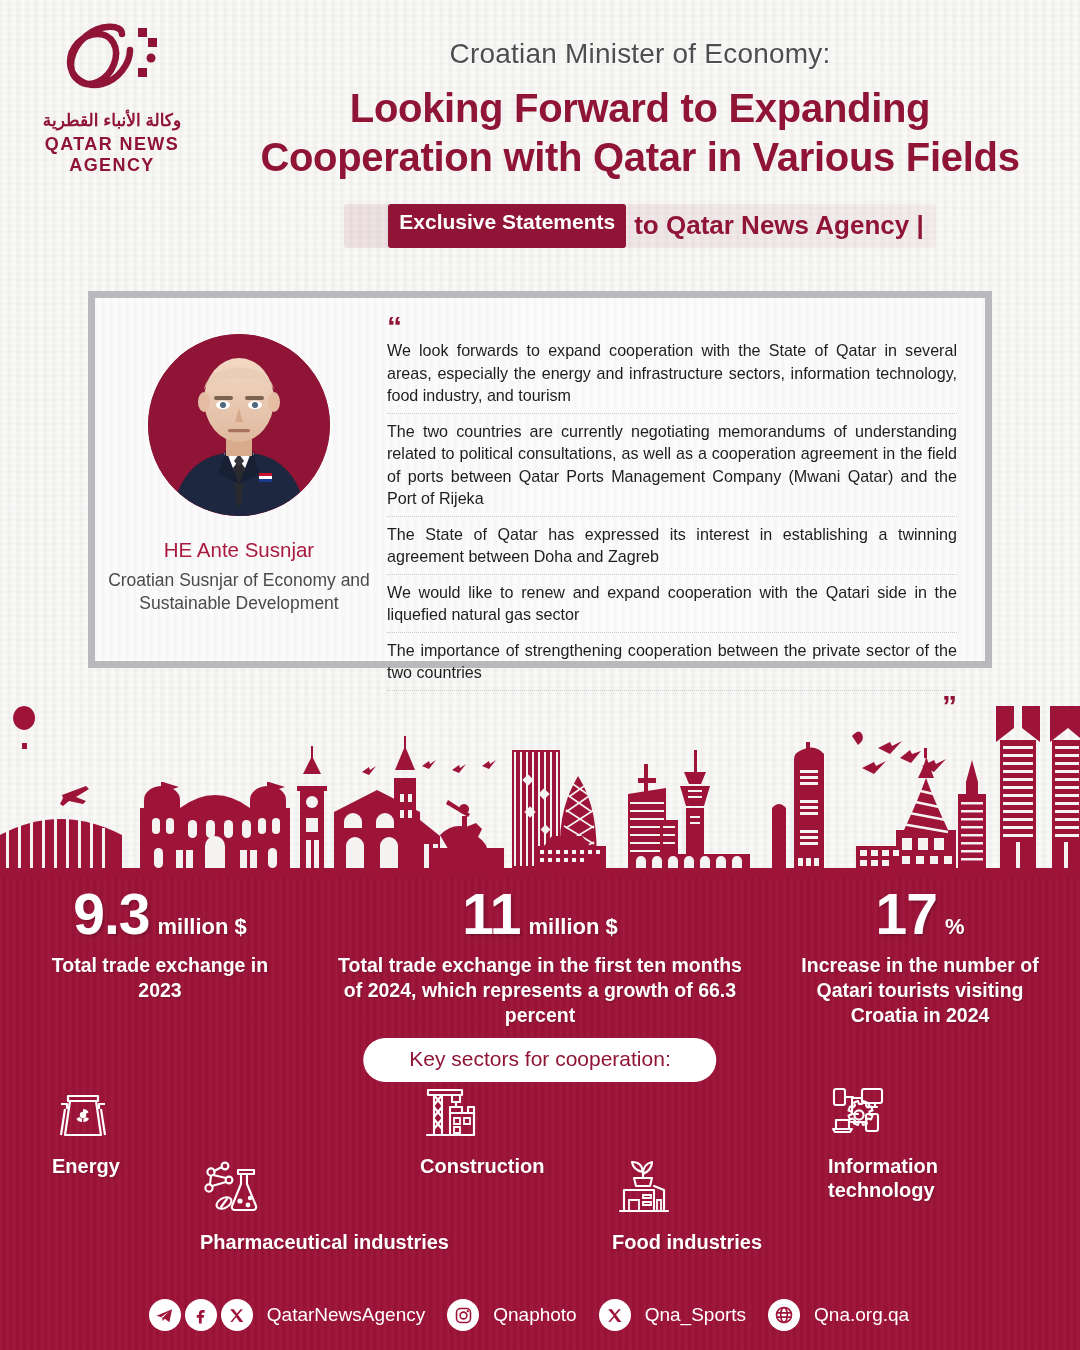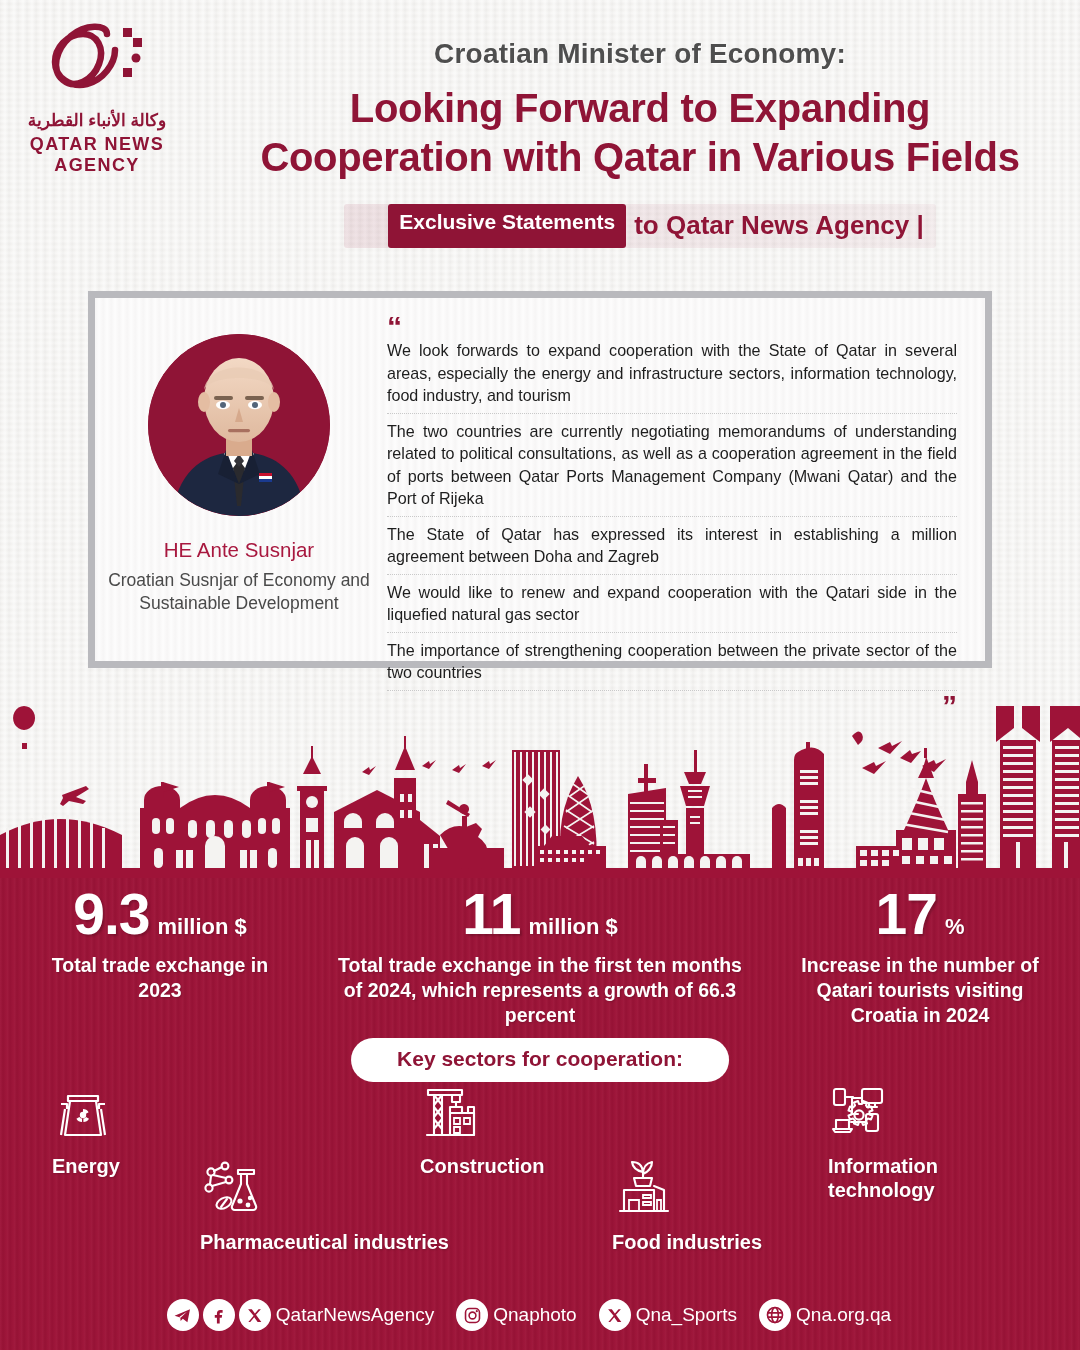--- a/index.html
+++ b/index.html
@@ -17,34 +17,34 @@
     position:absolute; left:0; top:0; width:1080px; height:880px;
     background:
       repeating-linear-gradient(90deg,
         rgba(0,0,0,0.022) 0px, rgba(0,0,0,0.0) 2px, rgba(255,255,255,0.5) 5px, rgba(0,0,0,0.018) 9px),
       repeating-linear-gradient(0deg,
         rgba(0,0,0,0.012) 0px, rgba(255,255,255,0.35) 3px, rgba(0,0,0,0.01) 6px),
       #f4f3f1;
   }
 
   
-  .logo-wrap { position:absolute; left:17px; top:22px; width:160px; height:145px; }
+  .logo-wrap { position:absolute; left:32px; top:22px; width:160px; height:145px; }
   .logo-mark { display:block; margin:0 auto; }
   .logo-ar {
     text-align:center; color:#8f1436; font-size:17px; font-weight:bold;
     margin-top:2px; letter-spacing:0px; direction:rtl;
   }
   .logo-en {
     text-align:center; color:#8f1436; font-size:18px; font-weight:bold;
     letter-spacing:1.4px; margin-top:3px;
   }
 
   .head { position:absolute; left:210px; top:38px; width:860px; text-align:center; }
   .kicker {
-    color:#4e4e4e; font-size:28px; font-weight:bold; letter-spacing:.2px;
+    color:#4e4e4e; font-size:28px; font-weight:normal; letter-spacing:.2px;
     text-shadow:1px 1px 0 rgba(255,255,255,.8);
   }
   .title {
     color:#8f1436; font-size:40px; font-weight:bold; line-height:1.22;
     margin-top:14px; letter-spacing:-.3px;
   }
   .ribbon-row { margin-top:22px; display:flex; justify-content:center; }
   .ribbon {
     display:inline-flex; align-items:stretch;
     background:linear-gradient(90deg, rgba(143,20,54,.10), rgba(143,20,54,.05));
@@ -122,21 +122,21 @@
   }
   .stat-desc {
     color:#ffffff; font-size:19.5px; font-weight:bold; line-height:1.27; margin-top:10px;
     text-shadow:1px 1px 2px rgba(0,0,0,.18);
   }
   .stat.s1 .stat-desc { padding:0 34px; }
   .stat.s3 .stat-desc { padding:0 12px; }
 
   .pill {
     position:absolute; left:50%; top:160px; transform:translateX(-50%);
-    background:#ffffff; color:#8f1436; font-size:21px; font-weight:bold;
+    background:#ffffff; color:#8f1436; font-size:21px; font-weight:normal;
     padding:9px 46px 11px; border-radius:26px; white-space:nowrap;
   }
 
   .sectors { position:absolute; left:0; top:206px; width:1080px; height:180px; }
   .sector { position:absolute; }
   .sector .lbl {
     color:#ffffff; font-size:20px; font-weight:bold; line-height:1.2; margin-top:8px;
     text-shadow:1px 1px 2px rgba(0,0,0,.18); white-space:nowrap;
   }
   .sector .lbl.two { white-space:normal; width:150px; }
@@ -150,21 +150,21 @@
   .footer {
     position:absolute; left:0; top:408px; width:1080px; height:58px;
     display:flex; align-items:center; justify-content:center; gap:0;
   }
   .soc-group { display:flex; align-items:center; }
   .soc-ic {
     width:32px; height:32px; border-radius:50%; background:#ffffff;
     display:flex; align-items:center; justify-content:center; flex:none;
   }
   .soc-ic + .soc-ic { margin-left:4px; }
-  .soc-txt { color:#ffffff; font-size:19px; margin-left:5px; margin-right:22px; white-space:nowrap; }
+  .soc-txt { color:#ffffff; font-size:19px; margin-left:14px; margin-right:22px; white-space:nowrap; }
 </style>
 </head>
 <body>
 
 <div class="page">
   <div class="paper"></div>
 
   <div class="logo-wrap">
     <svg class="logo-mark" width="120" height="86" viewBox="0 0 120 86">
       <g fill="none" stroke="#8f1436" stroke-width="6.5" stroke-linecap="round">
@@ -251,21 +251,21 @@
           </div>
         </div>
         <div class="who-name">HE Ante Susnjar</div>
         <div class="who-role">Croatian Susnjar of Economy and Sustainable Development</div>
       </div>
 
       <div class="quotes">
         <div class="qmark-open">“</div>
         <div class="q first">We look forwards to expand cooperation with the State of Qatar in several areas, especially the energy and infrastructure sectors, information technology, food industry, and tourism</div>
         <div class="q">The two countries are currently negotiating memorandums of understanding related to political consultations, as well as a cooperation agreement in the field of ports between Qatar Ports Management Company (Mwani Qatar) and the Port of Rijeka</div>
-        <div class="q">The State of Qatar has expressed its interest in establishing a million agreement between Doha and Zagreb</div>
+        <div class="q">The State of Qatar has expressed its interest in establishing a twinning agreement between Doha and Zagreb</div>
         <div class="q">We would like to renew and expand cooperation with the Qatari side in the liquefied natural gas sector</div>
         <div class="q">The importance of strengthening cooperation between the private sector of the two countries</div>
         <div class="qmark-close">”</div>
       </div>
 
     </div>
   </div>
 
   <div class="skyline">
     <svg width="1080" height="195" viewBox="0 0 1080 195">

